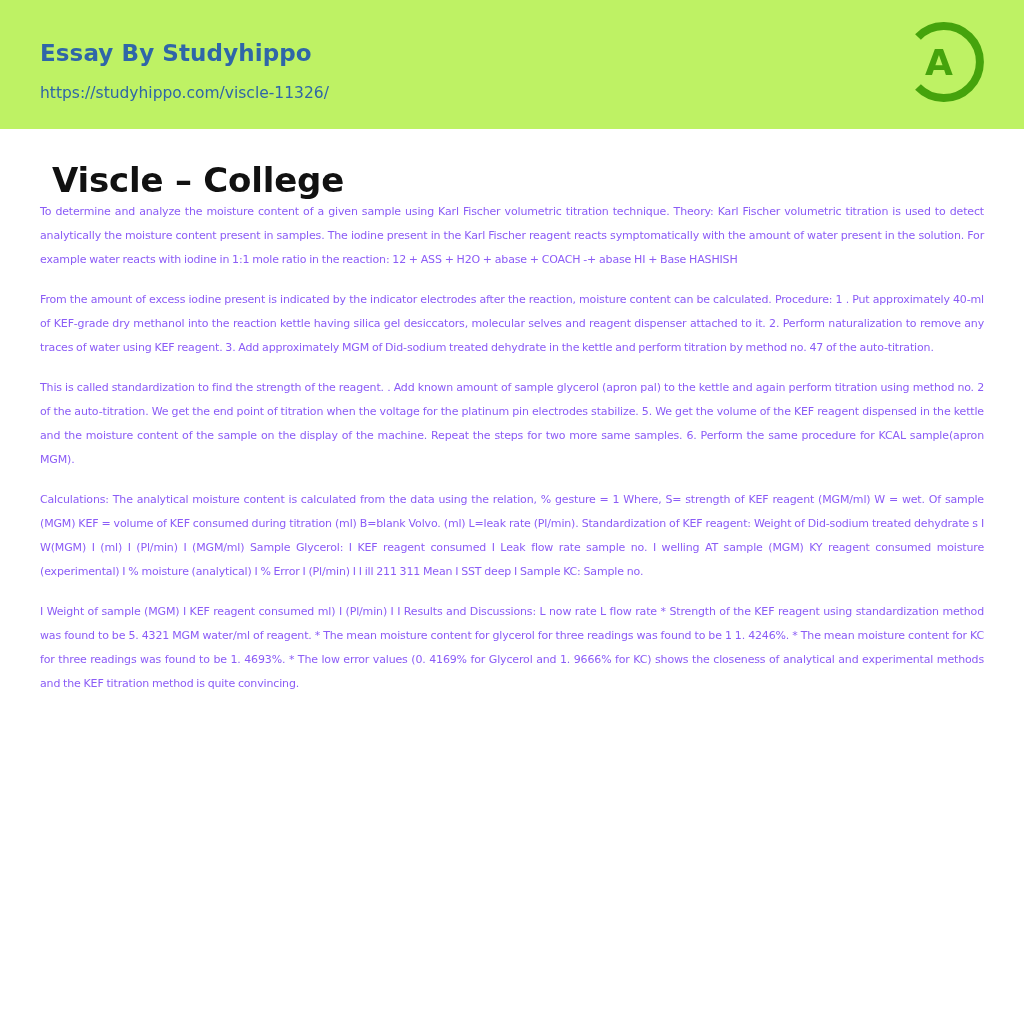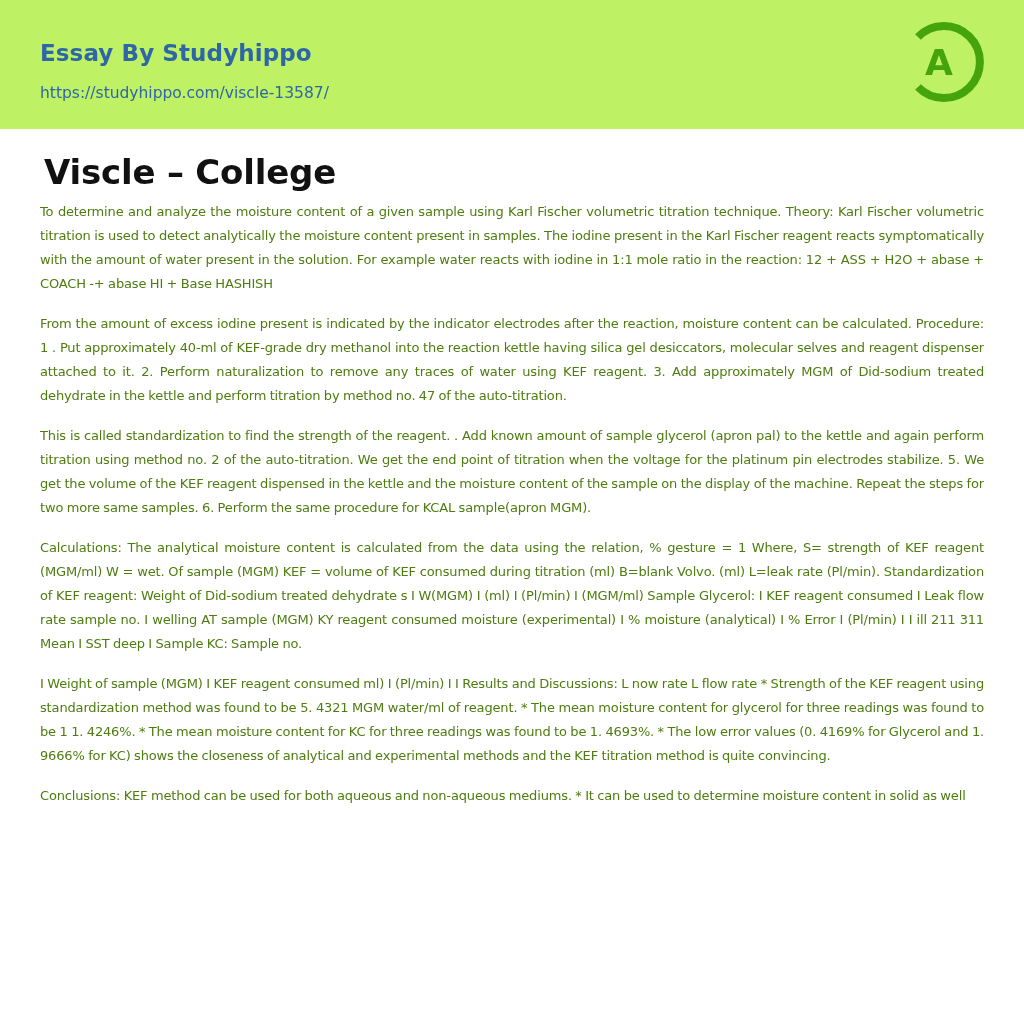--- a/index.html
+++ b/index.html
@@ -39,64 +39,63 @@
       white-space: nowrap;
     }
     .logo {
       position: absolute;
       left: 908px;
       top: 18px;
       width: 80px;
       height: 88px;
     }
     .page-title {
-      margin: 4px;
+      margin: 12px;
       padding-top: 145px;
       position: absolute;
       top: 0;
       left: 40px;
       font-size: 34px;
       font-weight: bold;
       color: #111111;
       line-height: 46px;
       letter-spacing: -0.2px;
       white-space: nowrap;
     }
     .content {
       position: absolute;
       left: 40px;
       top: 200px;
       width: 944px;
     }
     .content p {
       margin: 0 0 16px 0;
-      font-size: 13px;
+      font-size: 11px;
       line-height: 24px;
       text-align: justify;
-      color: #4d7c0f;
+      color: #8b5cf6;
       letter-spacing: -0.15px;
       word-spacing: -0.5px;
     }
   </style>
 </head>
 <body>
 
 <div class="header">
   <div class="brand-title">Essay By Studyhippo</div>
-  <a class="brand-url">https://studyhippo.com/viscle-13587/</a>
+  <a class="brand-url">https://studyhippo.com/viscle-11326/</a>
   <div class="logo">
     <svg width="80" height="88" viewBox="0 0 80 88" xmlns="http://www.w3.org/2000/svg">
       <path d="M 10 19 A 36 36 0 1 1 10 69" fill="none" stroke="#45a30c" stroke-width="8" stroke-linecap="butt"></path>
       <text x="31" y="57" text-anchor="middle" font-family="DejaVu Sans, sans-serif" font-size="36" font-weight="bold" fill="#45a30c">A</text>
     </svg>
   </div>
 </div>
 
 <h1 class="page-title">Viscle – College</h1>
 
 <div class="content">
   <p>To determine and analyze the moisture content of a given sample using Karl Fischer volumetric titration technique. Theory: Karl Fischer volumetric titration is used to detect analytically the moisture content present in samples. The iodine present in the Karl Fischer reagent reacts symptomatically with the amount of water present in the solution. For example water reacts with iodine in 1:1 mole ratio in the reaction: 12 + ASS + H2O + abase + COACH -+ abase HI + Base HASHISH</p>
   <p>From the amount of excess iodine present is indicated by the indicator electrodes after the reaction, moisture content can be calculated. Procedure: 1 . Put approximately 40-ml of KEF-grade dry methanol into the reaction kettle having silica gel desiccators, molecular selves and reagent dispenser attached to it. 2. Perform naturalization to remove any traces of water using KEF reagent. 3. Add approximately MGM of Did-sodium treated dehydrate in the kettle and perform titration by method no. 47 of the auto-titration.</p>
   <p>This is called standardization to find the strength of the reagent. . Add known amount of sample glycerol (apron pal) to the kettle and again perform titration using method no. 2 of the auto-titration. We get the end point of titration when the voltage for the platinum pin electrodes stabilize. 5. We get the volume of the KEF reagent dispensed in the kettle and the moisture content of the sample on the display of the machine. Repeat the steps for two more same samples. 6. Perform the same procedure for KCAL sample(apron MGM).</p>
   <p>Calculations: The analytical moisture content is calculated from the data using the relation, % gesture = 1 Where, S= strength of KEF reagent (MGM/ml) W = wet. Of sample (MGM) KEF = volume of KEF consumed during titration (ml) B=blank Volvo. (ml) L=leak rate (Pl/min). Standardization of KEF reagent: Weight of Did-sodium treated dehydrate s I W(MGM) I (ml) I (Pl/min) I (MGM/ml) Sample Glycerol: I KEF reagent consumed I Leak flow rate sample no. I welling AT sample (MGM) KY reagent consumed moisture (experimental) I % moisture (analytical) I % Error I (Pl/min) I I ill 211 311 Mean I SST deep I Sample KC: Sample no.</p>
   <p>I Weight of sample (MGM) I KEF reagent consumed ml) I (Pl/min) I I Results and Discussions: L now rate L flow rate * Strength of the KEF reagent using standardization method was found to be 5. 4321 MGM water/ml of reagent. * The mean moisture content for glycerol for three readings was found to be 1 1. 4246%. * The mean moisture content for KC for three readings was found to be 1. 4693%. * The low error values (0. 4169% for Glycerol and 1. 9666% for KC) shows the closeness of analytical and experimental methods and the KEF titration method is quite convincing.</p>
-  <p>Conclusions: KEF method can be used for both aqueous and non-aqueous mediums. * It can be used to determine moisture content in solid as well</p>
 </div>
 
 </body></html>

